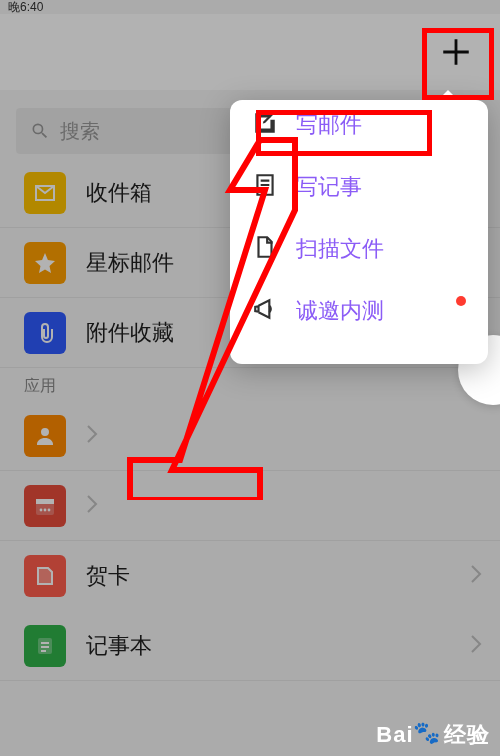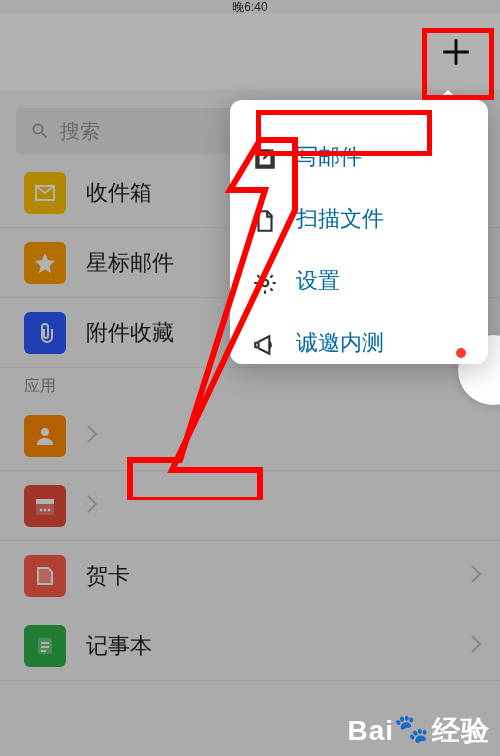--- a/index.html
+++ b/index.html
@@ -1,19 +1,19 @@
 <!DOCTYPE html>
 <html><head>
 <meta charset="utf-8">
 <style>
   * { box-sizing: border-box; margin: 0; padding: 0; }
   html, body { width: 500px; height: 756px; overflow: hidden; font-family: "Helvetica Neue", Arial, sans-serif; }
   .stage { position: relative; width: 500px; height: 756px; background: #f5f5f5; }
   
-  .status { height: 14px; font-size: 12px; color: #333; text-align: center; padding: 0 8px; line-height: 14px; }
+  .status { height: 14px; font-size: 12px; color: #333; text-align: left; padding: 0 8px; line-height: 14px; }
   
   .header { height: 76px; background: #fff; display: flex; align-items: center; justify-content: flex-end; padding-right: 14px; }
   .plus-btn { width: 60px; height: 60px; display: flex; align-items: center; justify-content: center; }
   .plus-btn svg { width: 34px; height: 34px; }
   
   .searchbar { margin: 18px 16px 4px 16px; height: 46px; background: #e9e9e9; border-radius: 4px; display: flex; align-items: center; padding: 0 14px; color: #999; font-size: 20px; }
   .searchbar svg { width: 20px; height: 20px; margin-right: 10px; fill: #999; }
   
   .row { display: flex; align-items: center; height: 70px; padding: 0 18px 0 24px; border-bottom: 1px solid #e6e6e6; }
   .row .ic { width: 42px; height: 42px; border-radius: 6px; display: flex; align-items: center; justify-content: center; margin-right: 20px; flex-shrink: 0; }
@@ -28,35 +28,35 @@
   .ic-file    { background: #0099e6; }
   .ic-cal     { background: #e74c3c; }
   .ic-note    { background: #30b24a; }
   .ic-card    { background: #ff5e4d; }
   .ic svg { width: 24px; height: 24px; fill: #fff; }
   
   .dim { position: absolute; inset: 0; background: rgba(0,0,0,0.30); }
   
   .popup { position: absolute; top: 100px; right: 12px; width: 258px; background: #fff; border-radius: 12px; padding: 10px 0 6px 0; box-shadow: 0 6px 30px rgba(0,0,0,.25); }
   .popup::before { content:""; position:absolute; top:-10px; right:30px; border:10px solid transparent; border-bottom-color:#fff; border-top:none; }
-  .popup .item { display:flex; align-items:flex-end; height:62px; padding: 0 22px; font-size: 22px; color:#0369a1; }
+  .popup .item { display:flex; align-items:flex-start; height:62px; padding: 0 22px; font-size: 22px; color:#8b5cf6; }
   .popup .item svg { width:26px; height:26px; margin-right:18px; }
   .popup .item .pi-lbl { flex:1; }
   .dot-red { width:10px; height:10px; border-radius:50%; background:#ff3b30; margin-left:8px; }
   
   .float-circle { position:absolute; right:-28px; top:335px; width:70px; height:70px; border-radius:50%; background:#fff; box-shadow:0 2px 8px rgba(0,0,0,.15); }
   
   .hl { position:absolute; border:5px solid #ff0000; }
   .hl-plus { top:28px; right:6px; width:72px; height:72px; }
   .hl-compose { top:110px; left:256px; width:176px; height:46px; }
   .arrow { position:absolute; pointer-events:none; }
   .arrow path { fill:none; stroke:#ff0000; stroke-width:6; }
   
   .wm { position:absolute; right:10px; bottom:8px; text-align:right; color:#fff; font-size:14px; line-height:1.2; }
-  .wm .big { font-size:28px; font-weight:600; letter-spacing:1px; }
+  .wm .big { font-size:22px; font-weight:600; letter-spacing:1px; }
   .wm .paw { display:inline-block; transform:translateY(-2px); margin-right:2px; }
 </style>
 </head>
 <body>
 
 <div class="stage">
 
   <div class="status"><span>晚6:40</span></div>
 
   <div class="header">
@@ -157,31 +157,31 @@
   <div class="popup">
     <div class="item">
       <svg viewBox="0 0 24 24">
           <path d="M4 4h12v2H4zM4 4v16h16V10h-2v8H6V6" fill="none" stroke="#333" stroke-width="2"></path>
           <path d="M20 4l-8 8-2 .5.5-2 8-8z" fill="#333"></path>
         </svg>
       <span class="pi-lbl">写邮件</span>
     </div>
     <div class="item">
       <svg viewBox="0 0 24 24">
+          <path d="M5 3h14v18H5z" fill="none" stroke="#333" stroke-width="2"></path>
+          <path d="M8 8h8M8 12h8M8 16h5" stroke="#333" stroke-width="2"></path>
+        </svg>
+      <span class="pi-lbl">写记事</span>
+    </div>
+    <div class="item">
+      <svg viewBox="0 0 24 24">
           <path d="M6 3h8l4 4v14H6z" fill="none" stroke="#333" stroke-width="2"></path>
           <path d="M14 3v5h5" fill="none" stroke="#333" stroke-width="2"></path>
         </svg>
       <span class="pi-lbl">扫描文件</span>
-    </div>
-    <div class="item">
-      <svg viewBox="0 0 24 24">
-          <circle cx="12" cy="12" r="3" fill="none" stroke="#333" stroke-width="2"></circle>
-          <path d="M12 2v3M12 19v3M2 12h3M19 12h3M4.9 4.9l2.1 2.1M17 17l2.1 2.1M4.9 19.1L7 17M17 7l2.1-2.1" stroke="#333" stroke-width="2"></path>
-        </svg>
-      <span class="pi-lbl">设置</span>
     </div>
     <div class="item">
       <svg viewBox="0 0 24 24">
           <path d="M3 10v4l3 .5V9.5zM6 9l10-5v16L6 15" fill="none" stroke="#333" stroke-width="2"></path>
           <path d="M16 9a4 4 0 010 6" fill="none" stroke="#333" stroke-width="2"></path>
         </svg>
       <span class="pi-lbl">诚邀内测</span>
       <span class="dot-red"></span>
     </div>
   </div>

